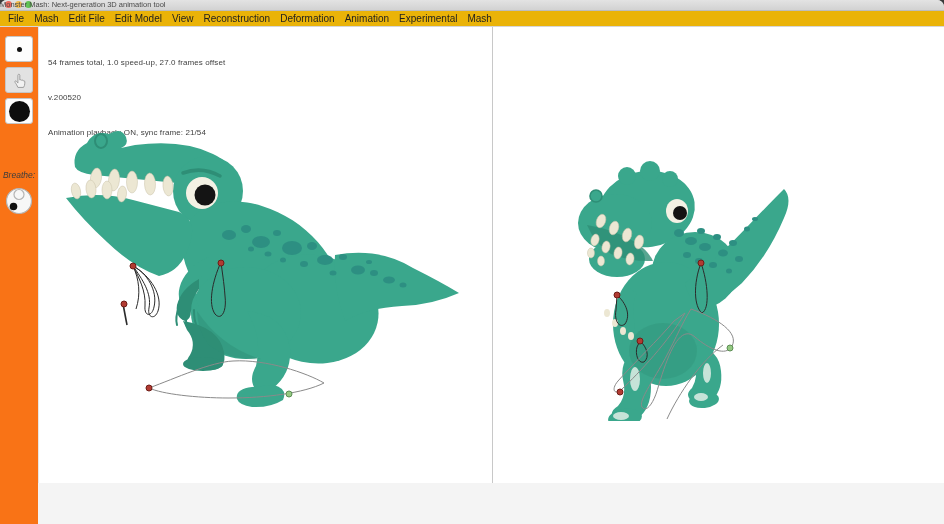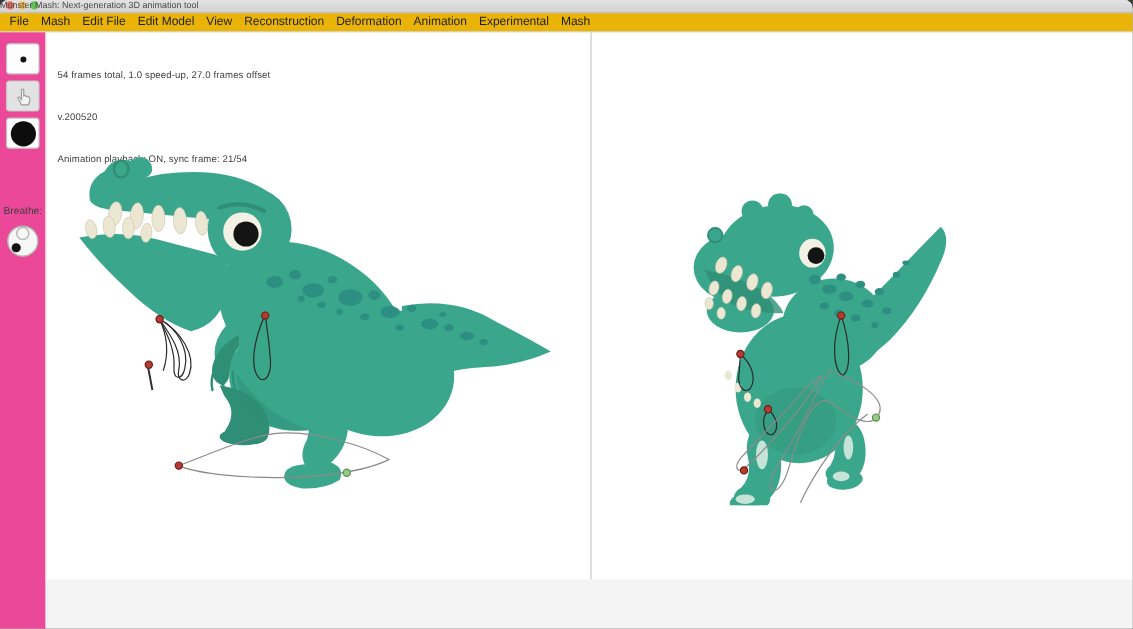--- a/index.html
+++ b/index.html
@@ -41,21 +41,21 @@
   }
   
   .menubar{
     position:absolute;left:0;top:11px;right:0;height:15px;
     background:#eab308;border-bottom:1px solid #d6d6d6;
     display:flex;align-items:center;padding-left:3px;
     font-size:10px;color:#1f1f1f;
   }
   .mi{padding:0 5px;white-space:nowrap;cursor:default;}
   
-  .toolpal{position:absolute;left:0;top:27px;bottom:0;width:38px;background:#ec4899;}
+  .toolpal{position:absolute;left:0;top:27px;bottom:0;width:38px;background:#f97316;font-style:italic;}
   .tool{
     display:block;width:28px;height:26px;margin:0 auto 5px auto;
     background:#fdfdfd;border:1px solid #c6c6c6;border-radius:3px;
     padding:0;position:relative;box-sizing:border-box;
   }
   .tool:first-child{margin-top:9px;}
   .tool.active{background:#e2e2e2;}
   .dot-small{position:absolute;left:50%;top:50%;width:5px;height:5px;margin:-2.5px 0 0 -2.5px;border-radius:50%;background:#111;}
   .dot-big{position:absolute;left:50%;top:50%;width:21px;height:21px;margin:-10.5px 0 0 -10.5px;border-radius:50%;background:#0d0d0d;}
   .hand-svg{position:absolute;left:5px;top:4px;}

